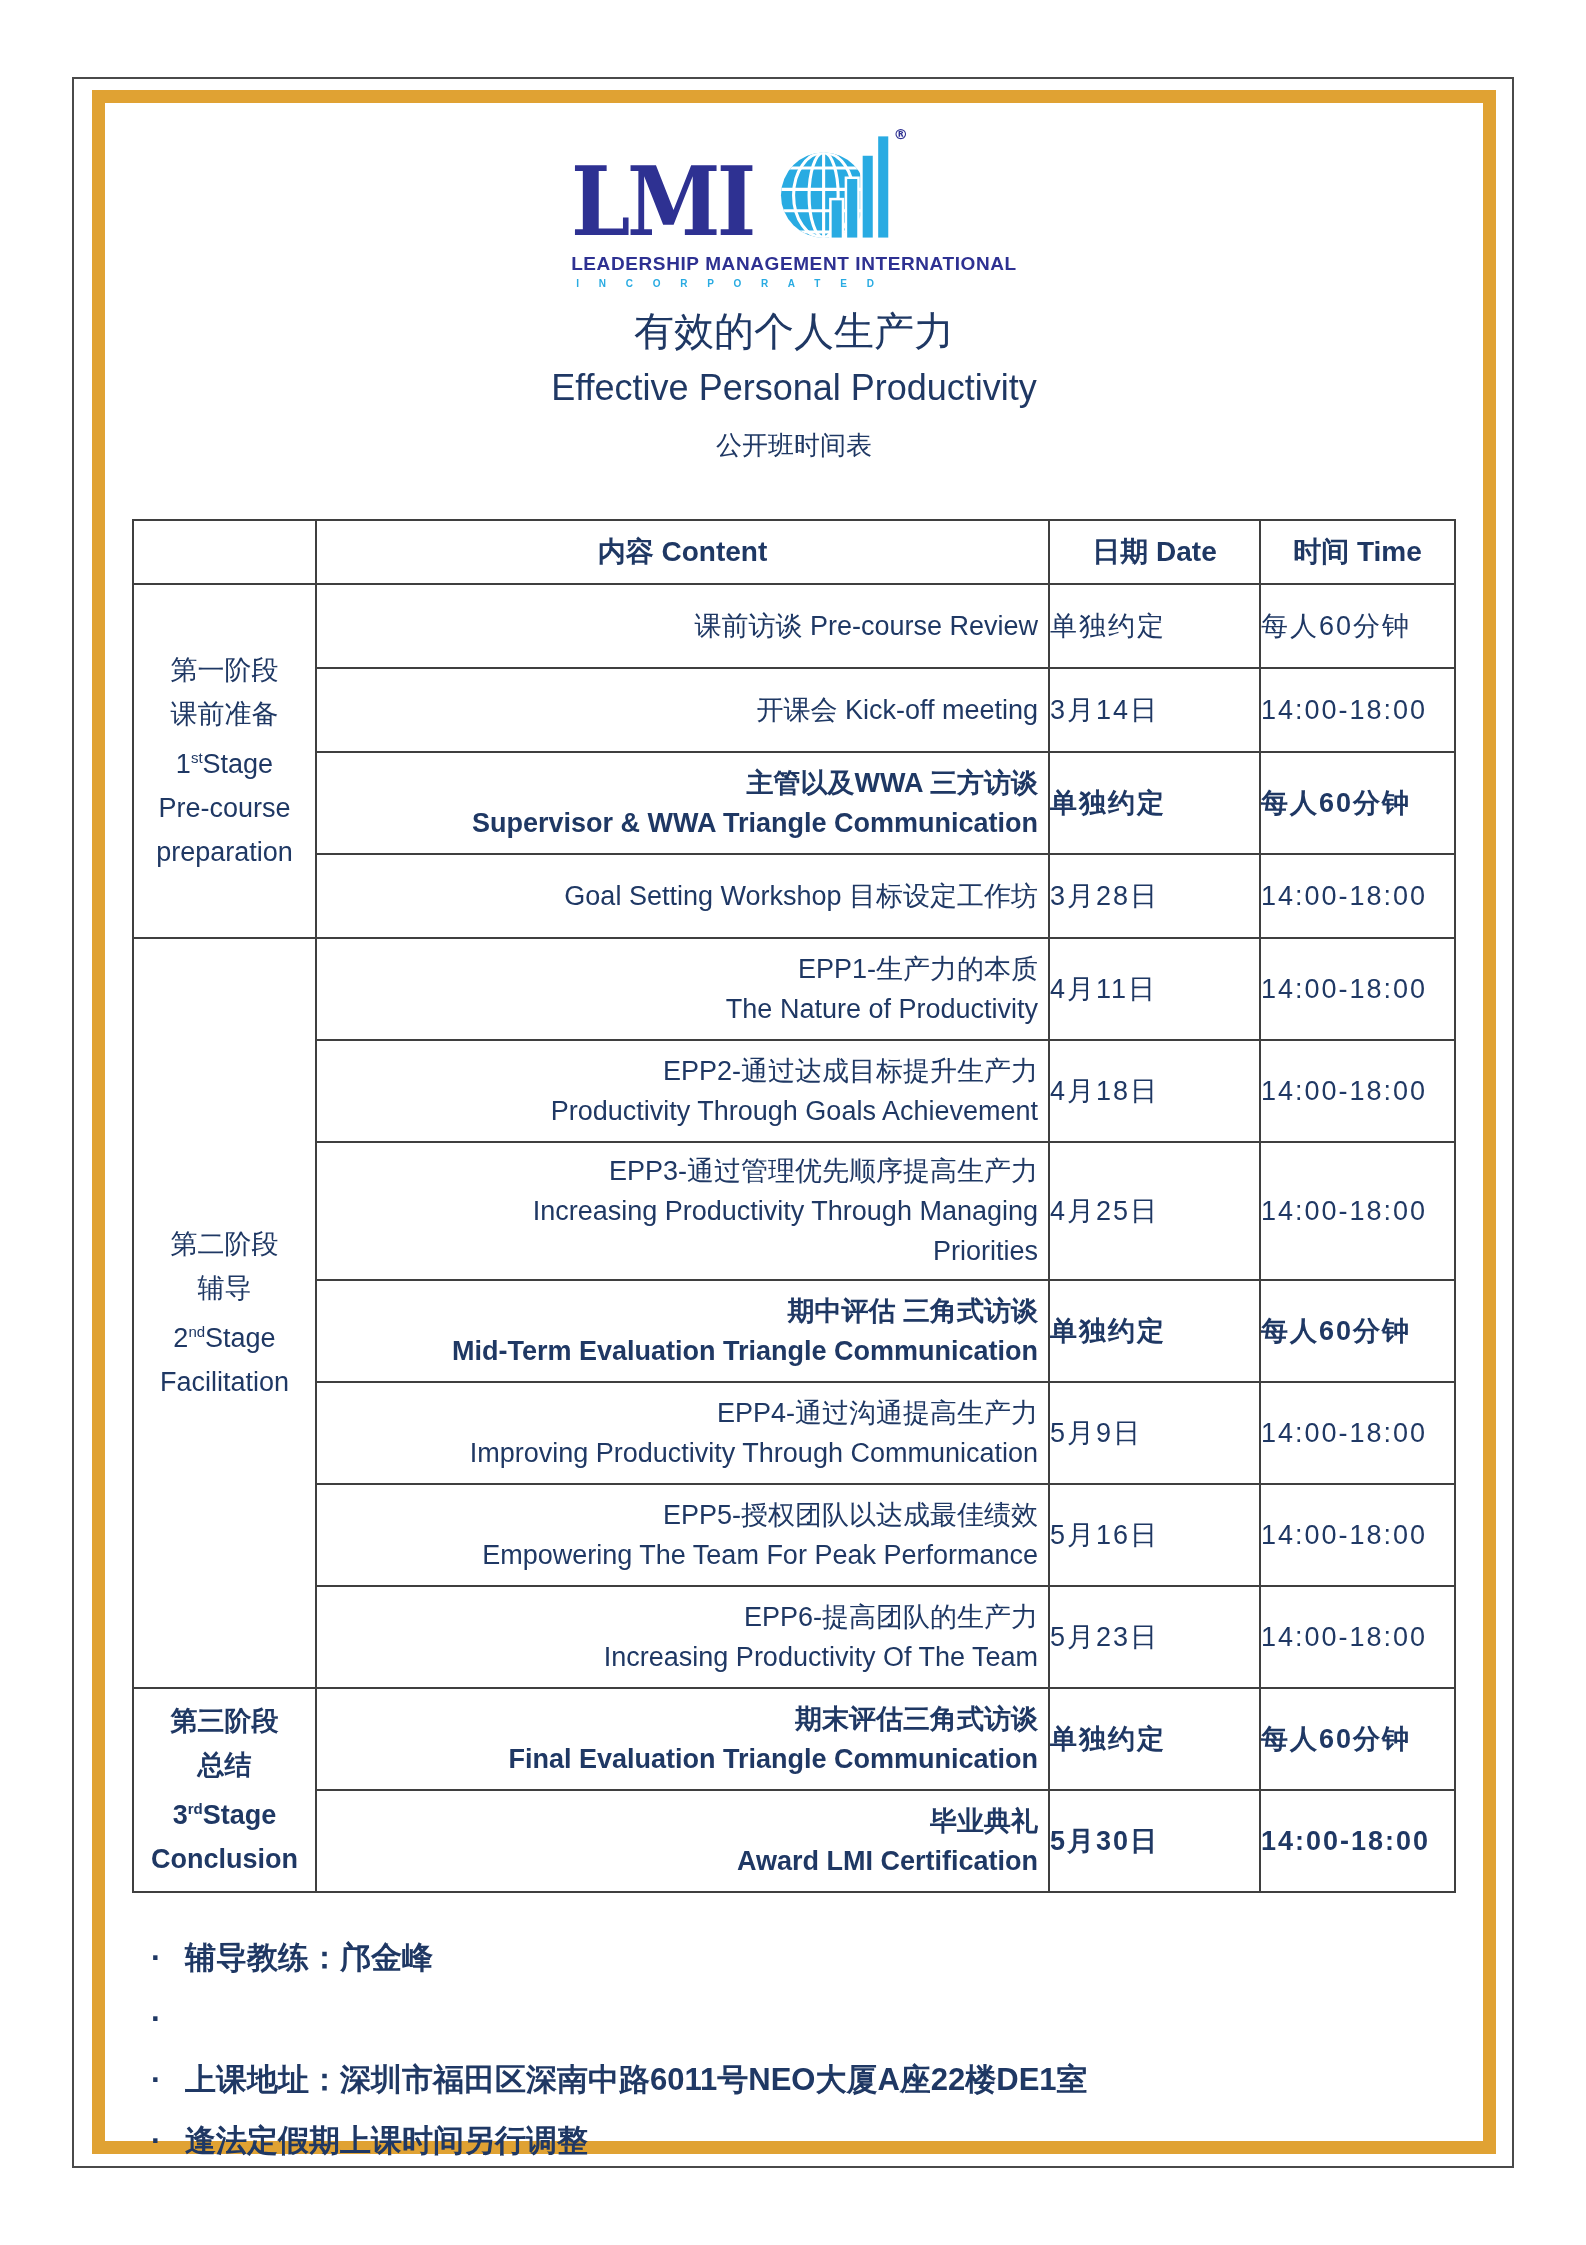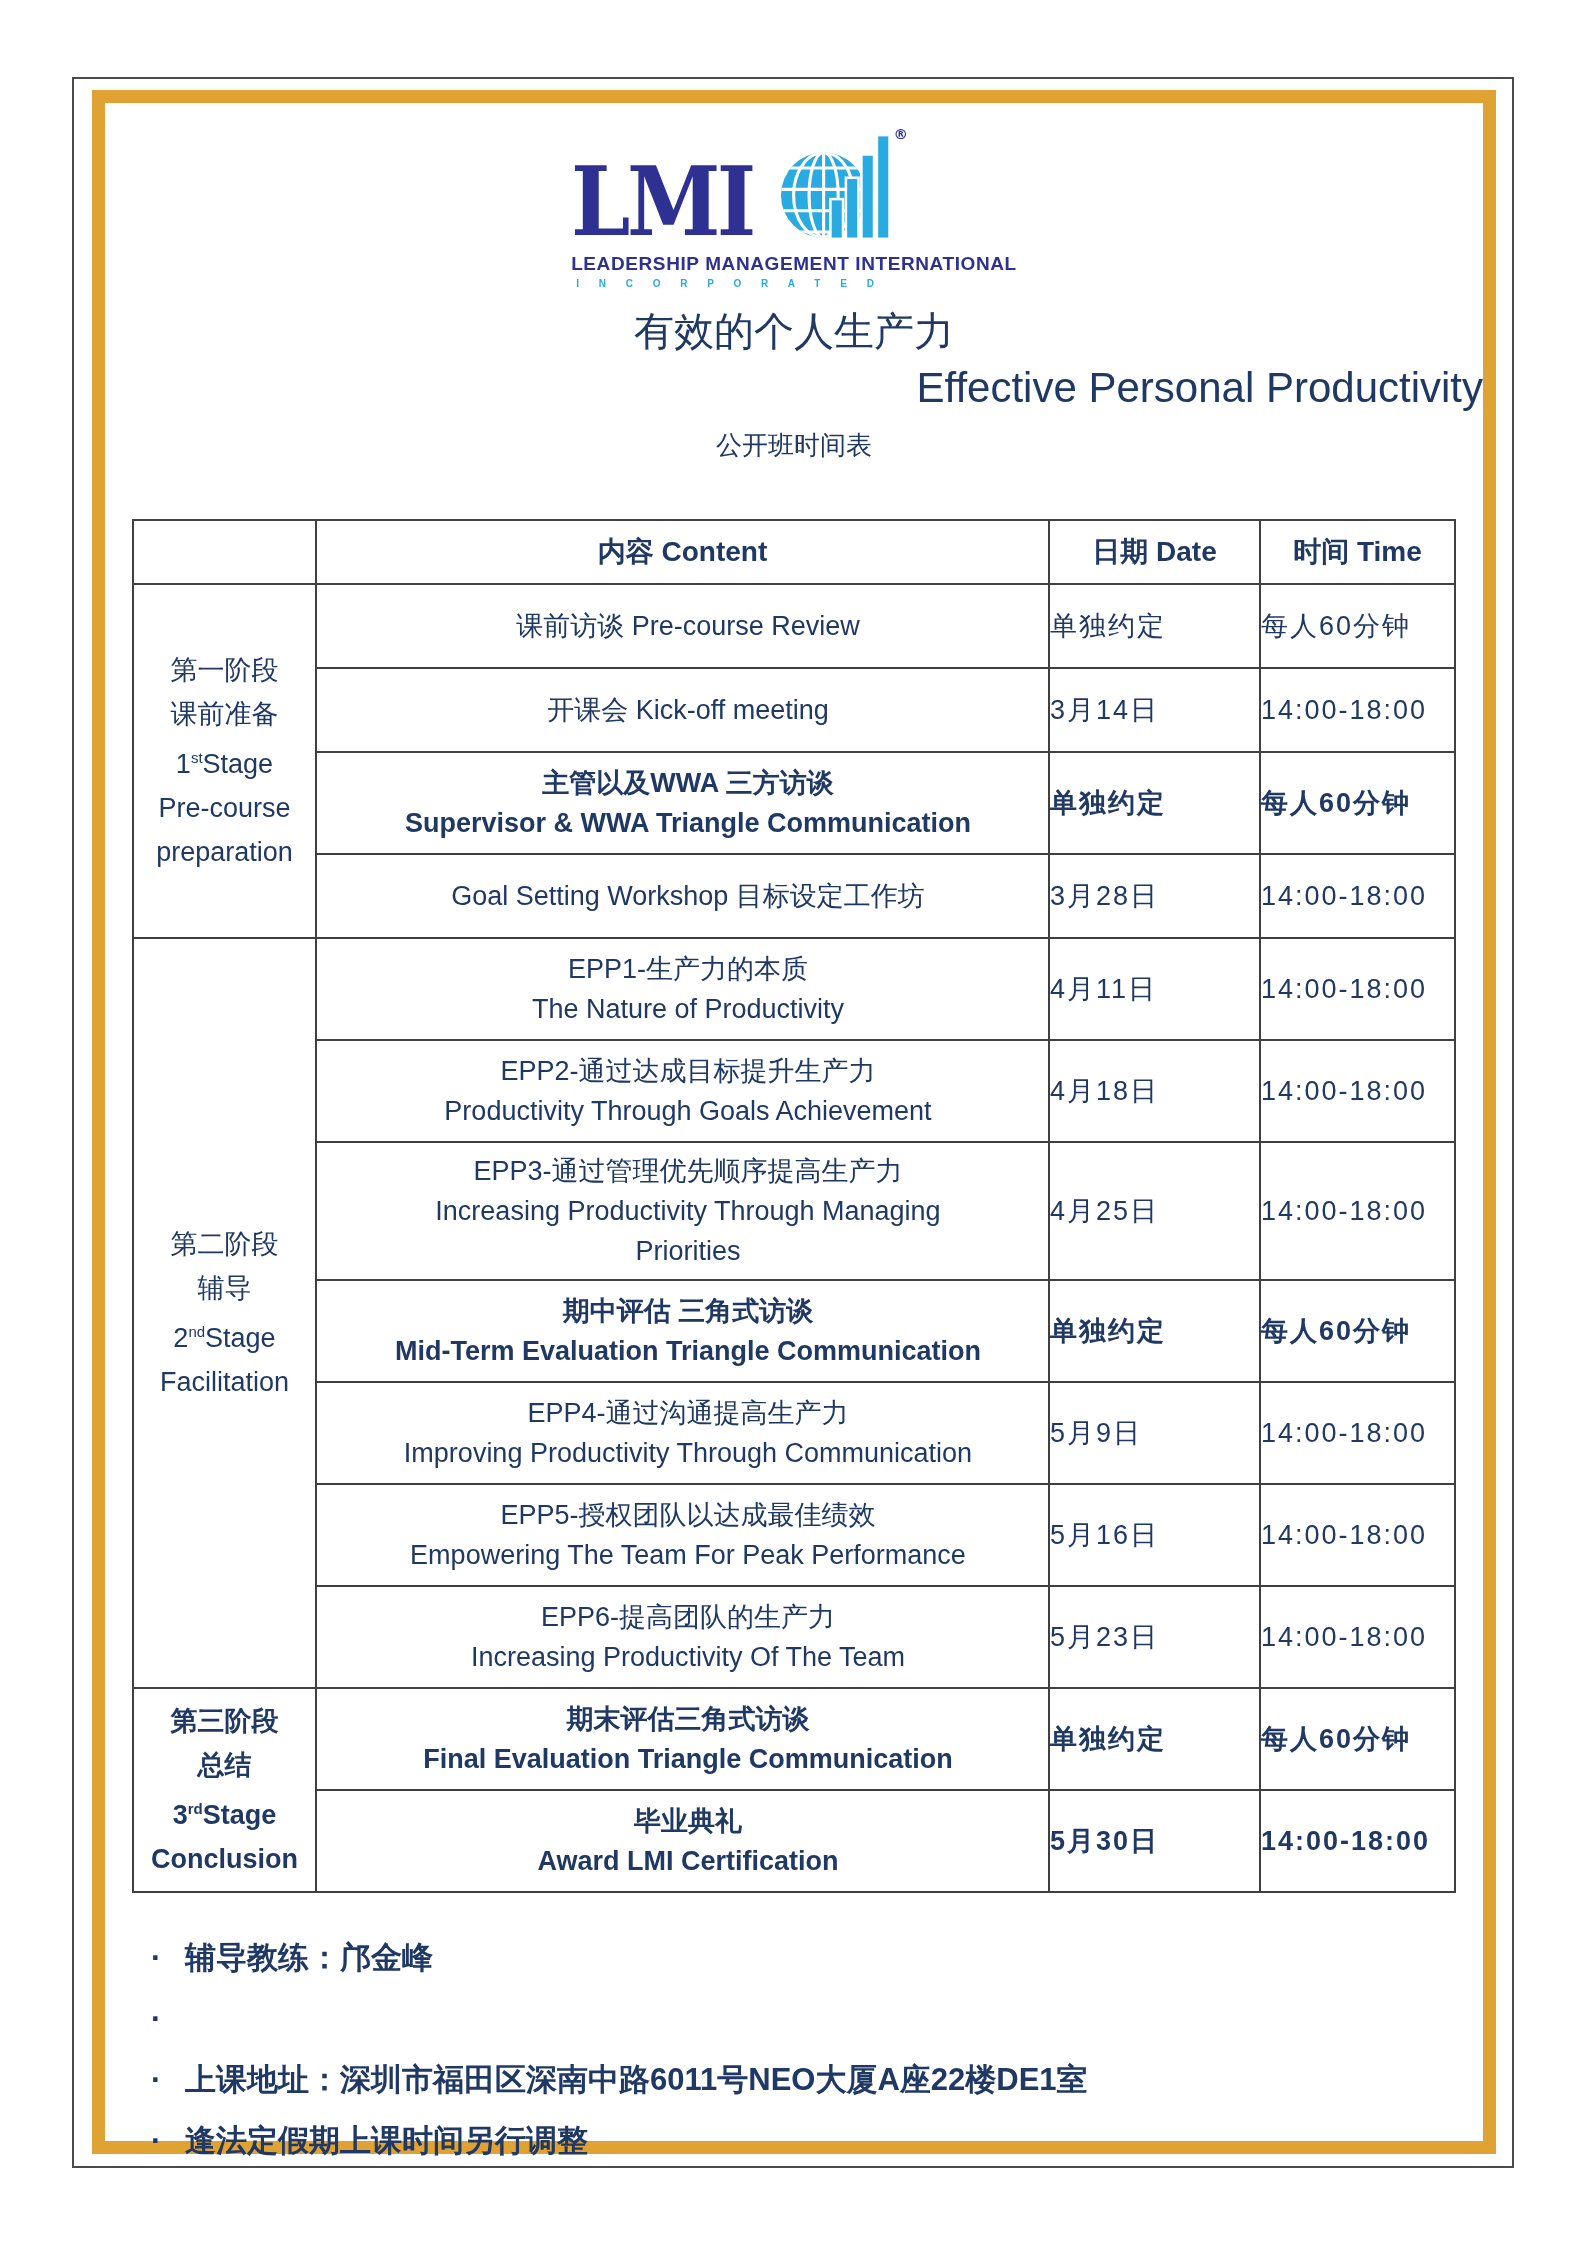--- a/index.html
+++ b/index.html
@@ -26,31 +26,31 @@
             transform:scaleX(.88);transform-origin:left bottom;}
   .globe-svg{display:block;margin-left:-6px;}
   .logo-sub1{font-size:19px;font-weight:700;color:var(--logo-navy);letter-spacing:.6px;
              margin-top:6px;white-space:nowrap;}
   .logo-sub2{font-size:10px;font-weight:700;color:var(--logo-blue);letter-spacing:8.5px;
              margin-top:3px;padding-left:5px;white-space:nowrap;}
 
   
   .title-block{margin-top:14px;text-align:center;font-weight:400;color:var(--navy);}
   .title-cn1{font-size:40px;line-height:56px;}
-  .title-en{font-size:42px;line-height:58px;font-family:"Liberation Sans","DejaVu Sans",sans-serif;text-align:right;}
+  .title-en{font-size:36px;line-height:58px;font-family:"Liberation Sans","DejaVu Sans",sans-serif;}
   .title-cn2{font-size:26px;line-height:56px;}
 
   
   table.schedule{border-collapse:collapse;margin:46px auto 0 auto;table-layout:fixed;
                  width:1322px;font-size:27px;color:var(--navy);}
   table.schedule th,table.schedule td{border:2px solid var(--line);}
   table.schedule thead th{height:64px;font-weight:700;font-size:28px;text-align:center;vertical-align:middle;}
   td.stage-cell{text-align:center;vertical-align:middle;font-size:27px;line-height:44px;padding:6px 0;}
   td.stage-cell sup{font-size:15px;}
-  td.content-cell{text-align:center;vertical-align:middle;padding:8px 10px 8px 21px;line-height:40px;}
+  td.content-cell{text-align:right;vertical-align:middle;padding:8px 10px 8px 21px;line-height:40px;}
   td.date-cell,td.time-cell{text-align:left;vertical-align:middle;letter-spacing:2px;}
   tr.lines-1{height:84px;}
   tr.lines-2{height:102px;}
   tr.lines-3{height:130px;}
   tr.bold-row td{font-weight:700;}
 
   
   .notes{margin-top:44px;padding-left:46px;list-style:none;}
   .notes li{display:flex;align-items:flex-start;font-size:31px;font-weight:700;
             color:var(--navy);line-height:42px;margin-bottom:19px;}

